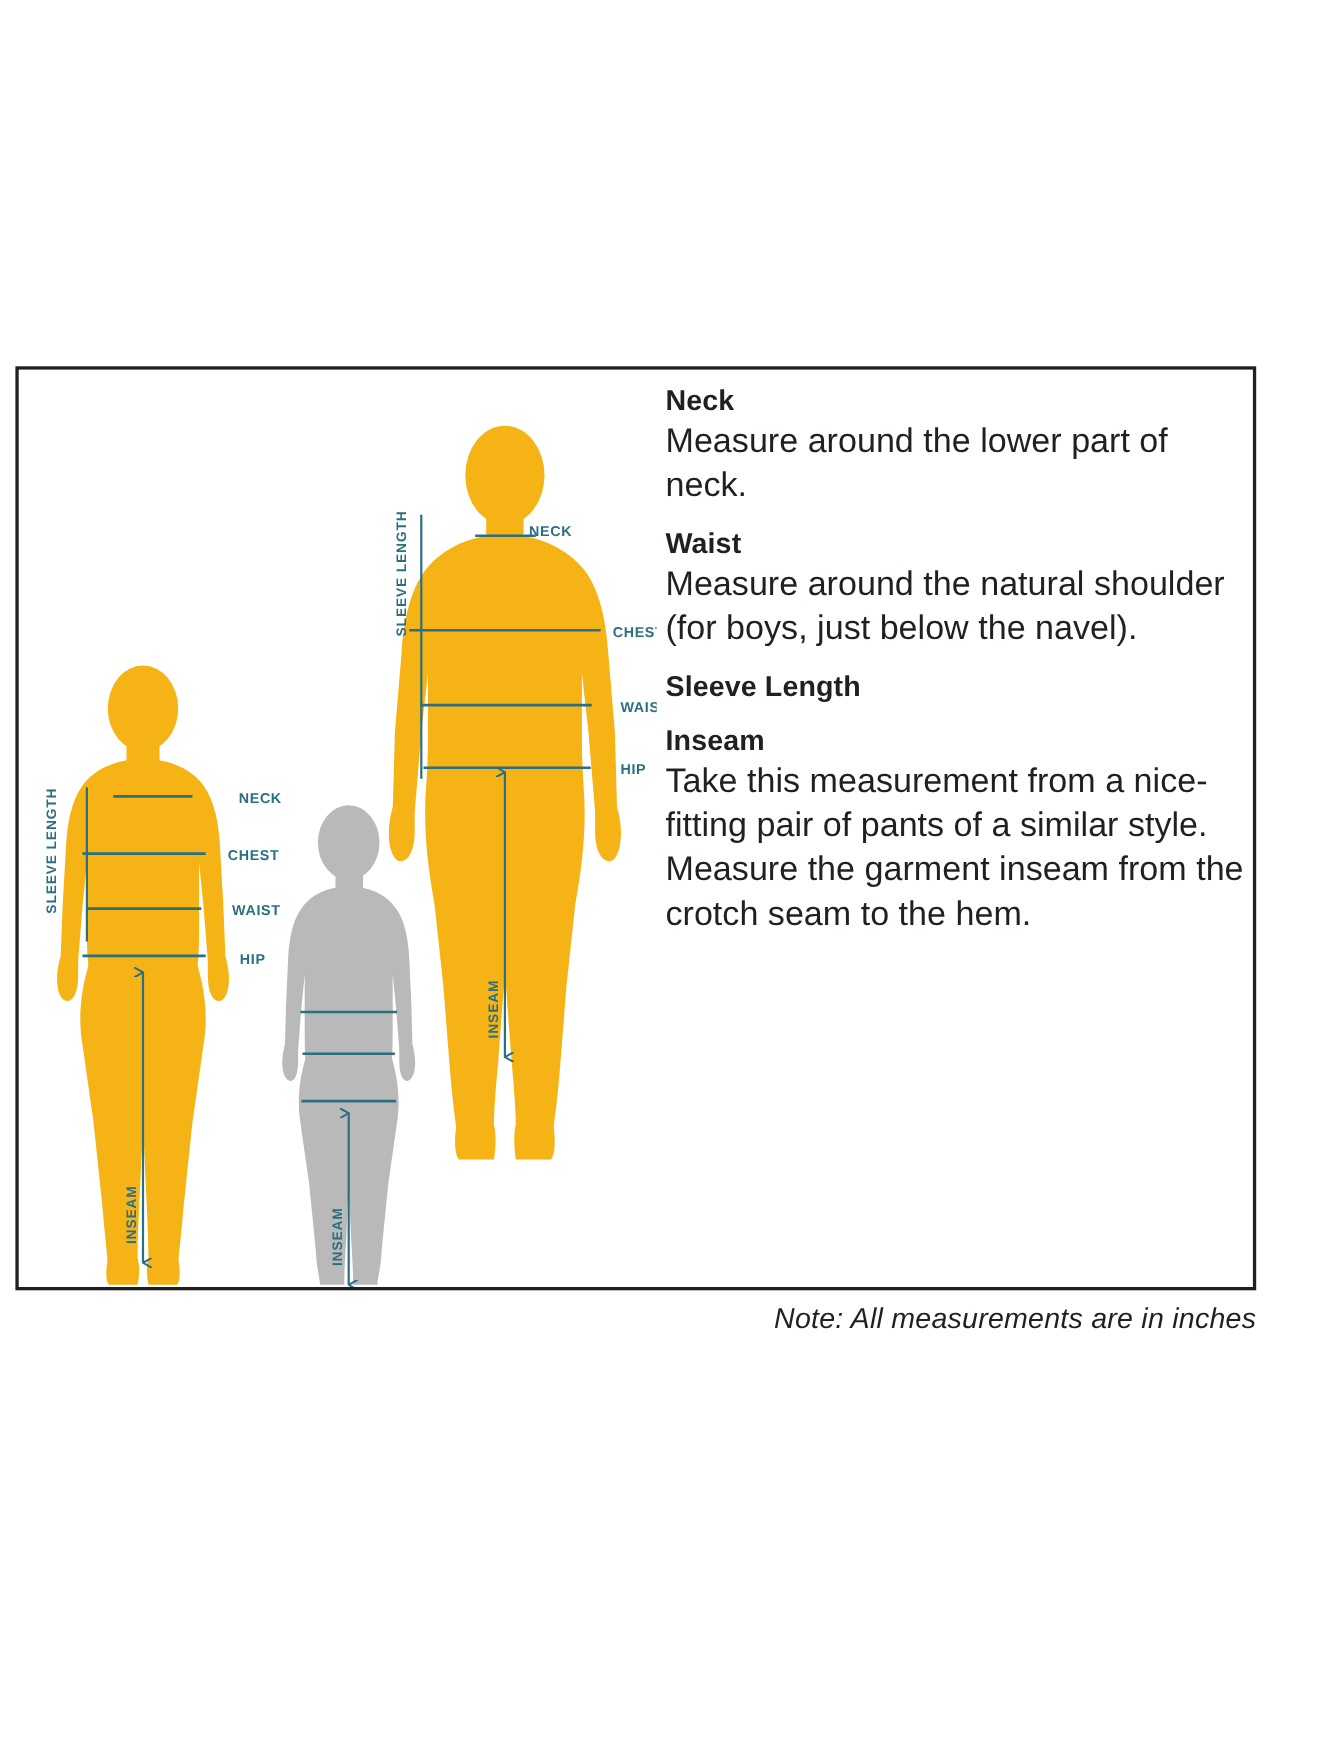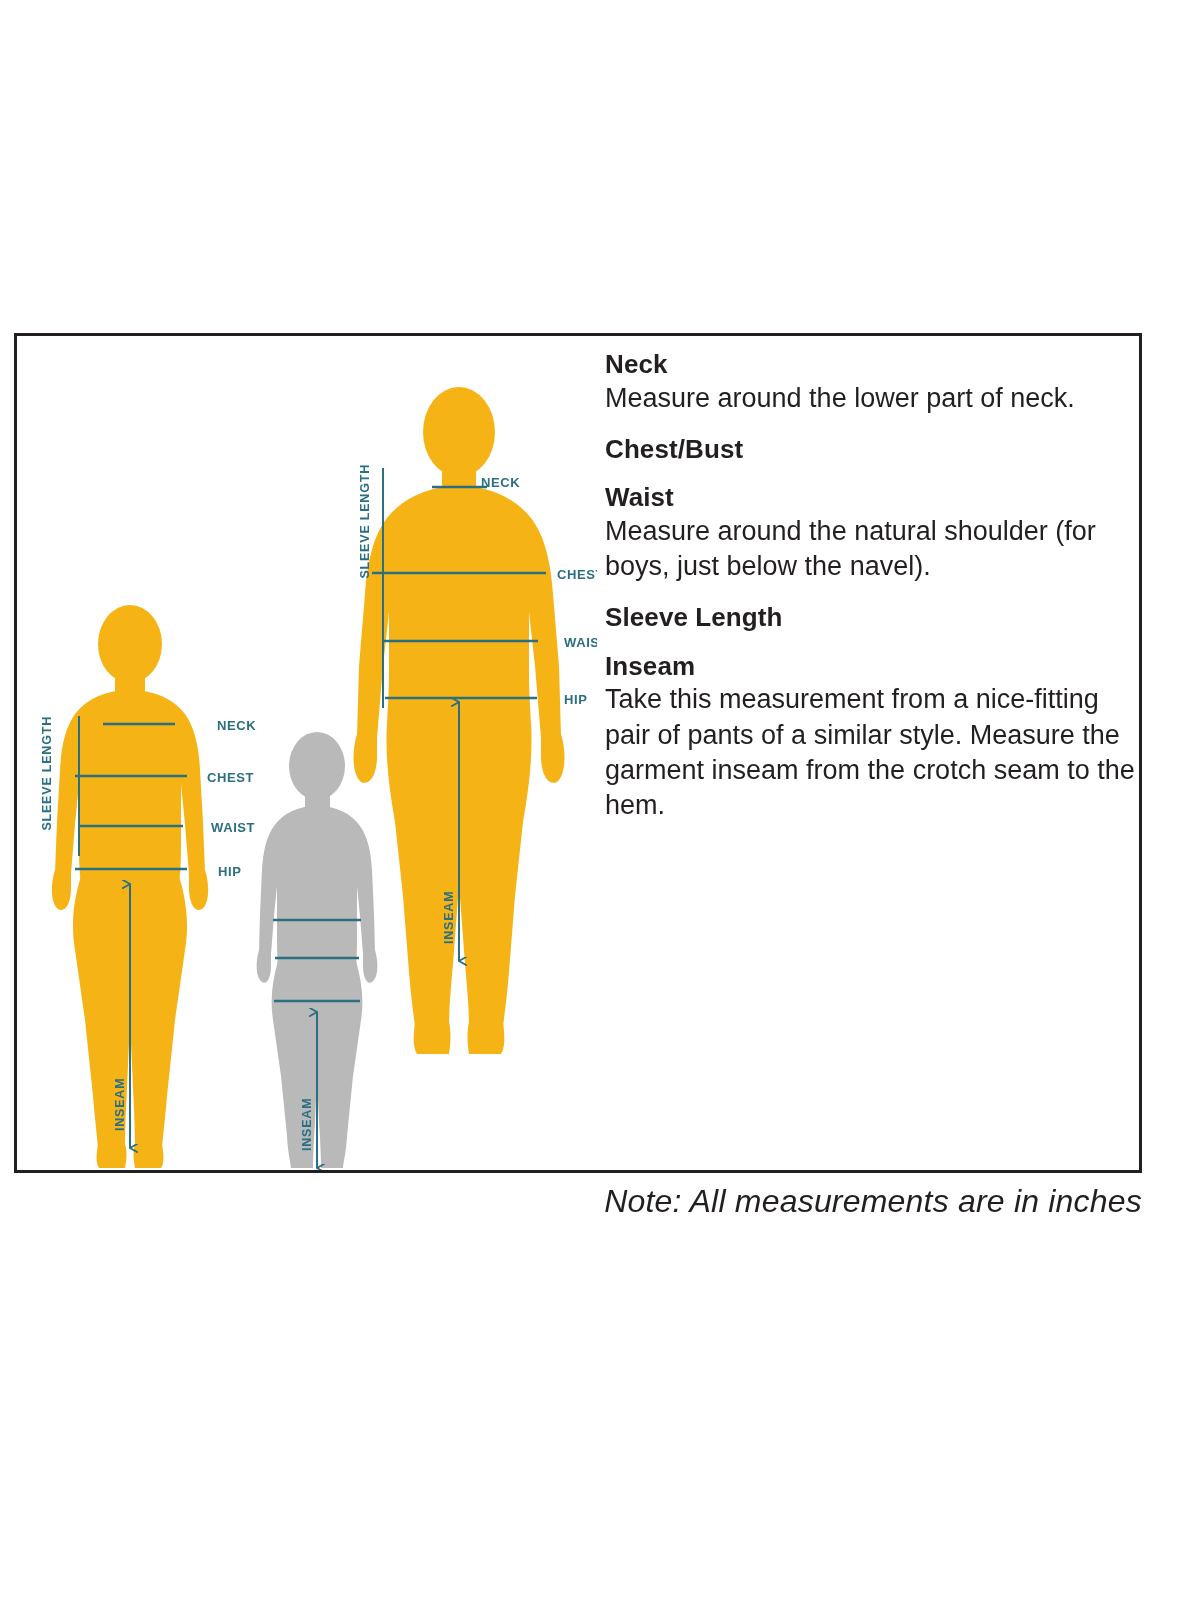--- a/index.html
+++ b/index.html
@@ -57,36 +57,36 @@
   }
   .def-title {
     font-size: 26px;
     font-weight: bold;
     line-height: 1.14;
     color: #231f20;
     margin: 0 0 1px 0;
     letter-spacing: 0.1px;
   }
   .def-body {
-    font-size: 27px;
+    font-size: 31px;
     line-height: 1.30;
     color: #231f20;
     margin: 0;
     font-weight: 400;
   }
 
   
   #footer-note {
     position: absolute;
     left: 14px;
     top: 1183px;
     width: 1128px;
     text-align: right;
     font-style: italic;
-    font-size: 32px;
+    font-size: 26px;
     color: #231f20;
     letter-spacing: 0.2px;
   }
 
   
   .lbl {
     font-family: "Liberation Sans", sans-serif;
     font-size: 13px;
     font-weight: bold;
     fill: #2b6f83;
@@ -294,21 +294,20 @@
   </div>
 
   <div id="definitions-panel">
 
     <div class="def-block">
       <p class="def-title">Neck</p>
       <p class="def-body">Measure around the lower part of neck.</p>
     </div>
 
     <div class="def-block">
-      <p class="def-title">Chest/Bust</p>
     </div>
 
     <div class="def-block">
       <p class="def-title">Waist</p>
       <p class="def-body">Measure around the natural shoulder (for boys, just below the navel).</p>
     </div>
 
     <div class="def-block">
       <p class="def-title">Sleeve Length</p>
     </div>

